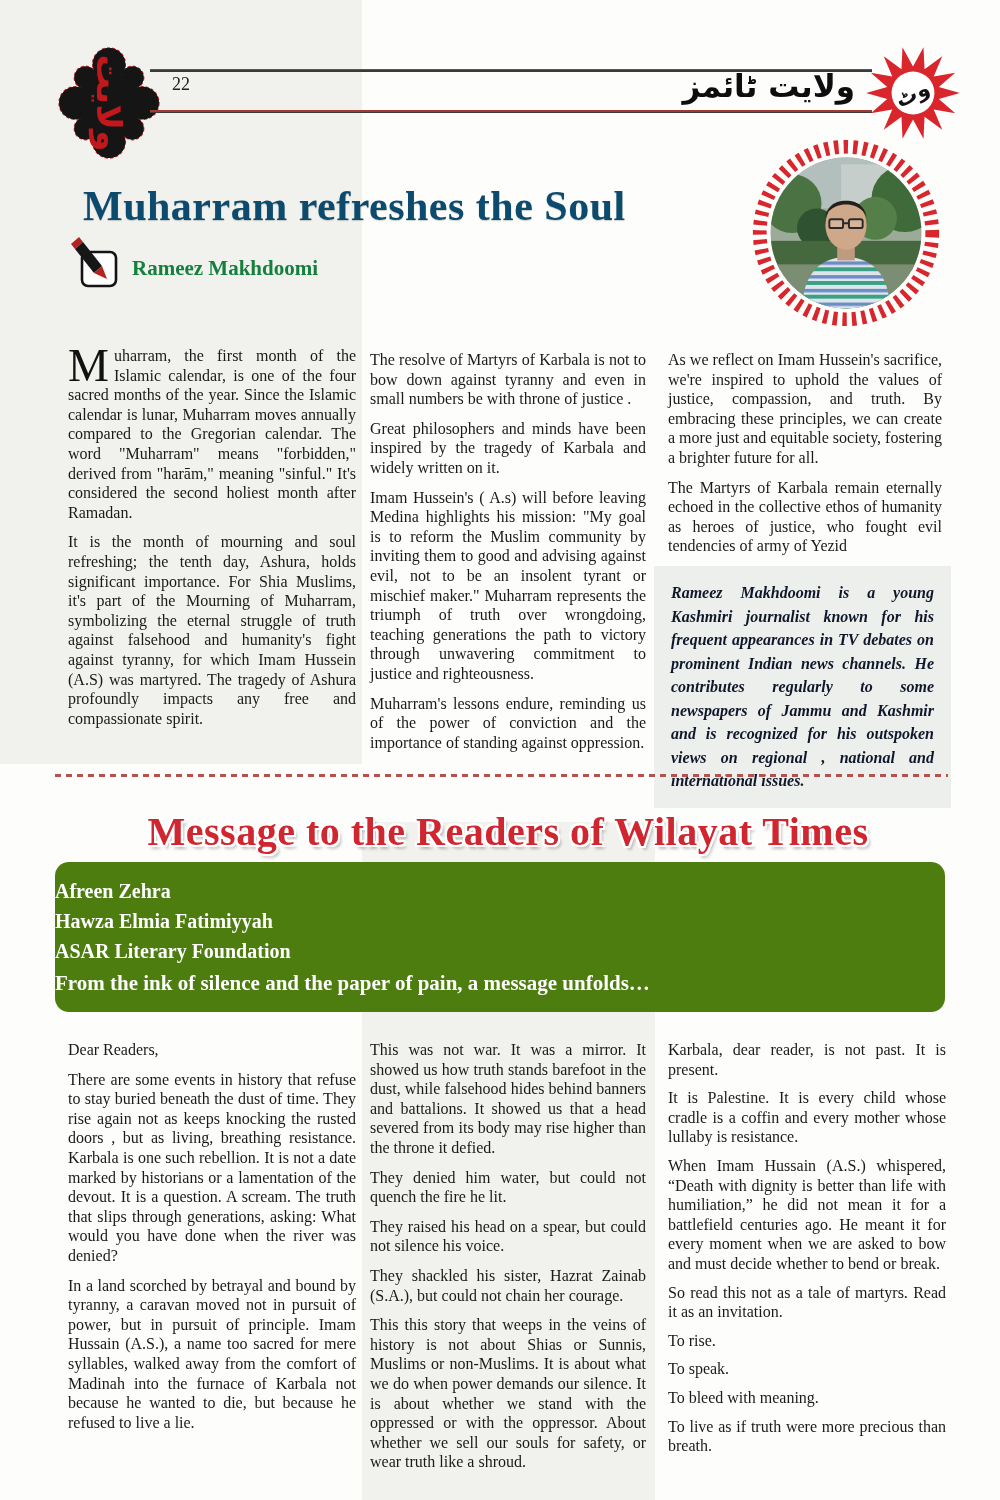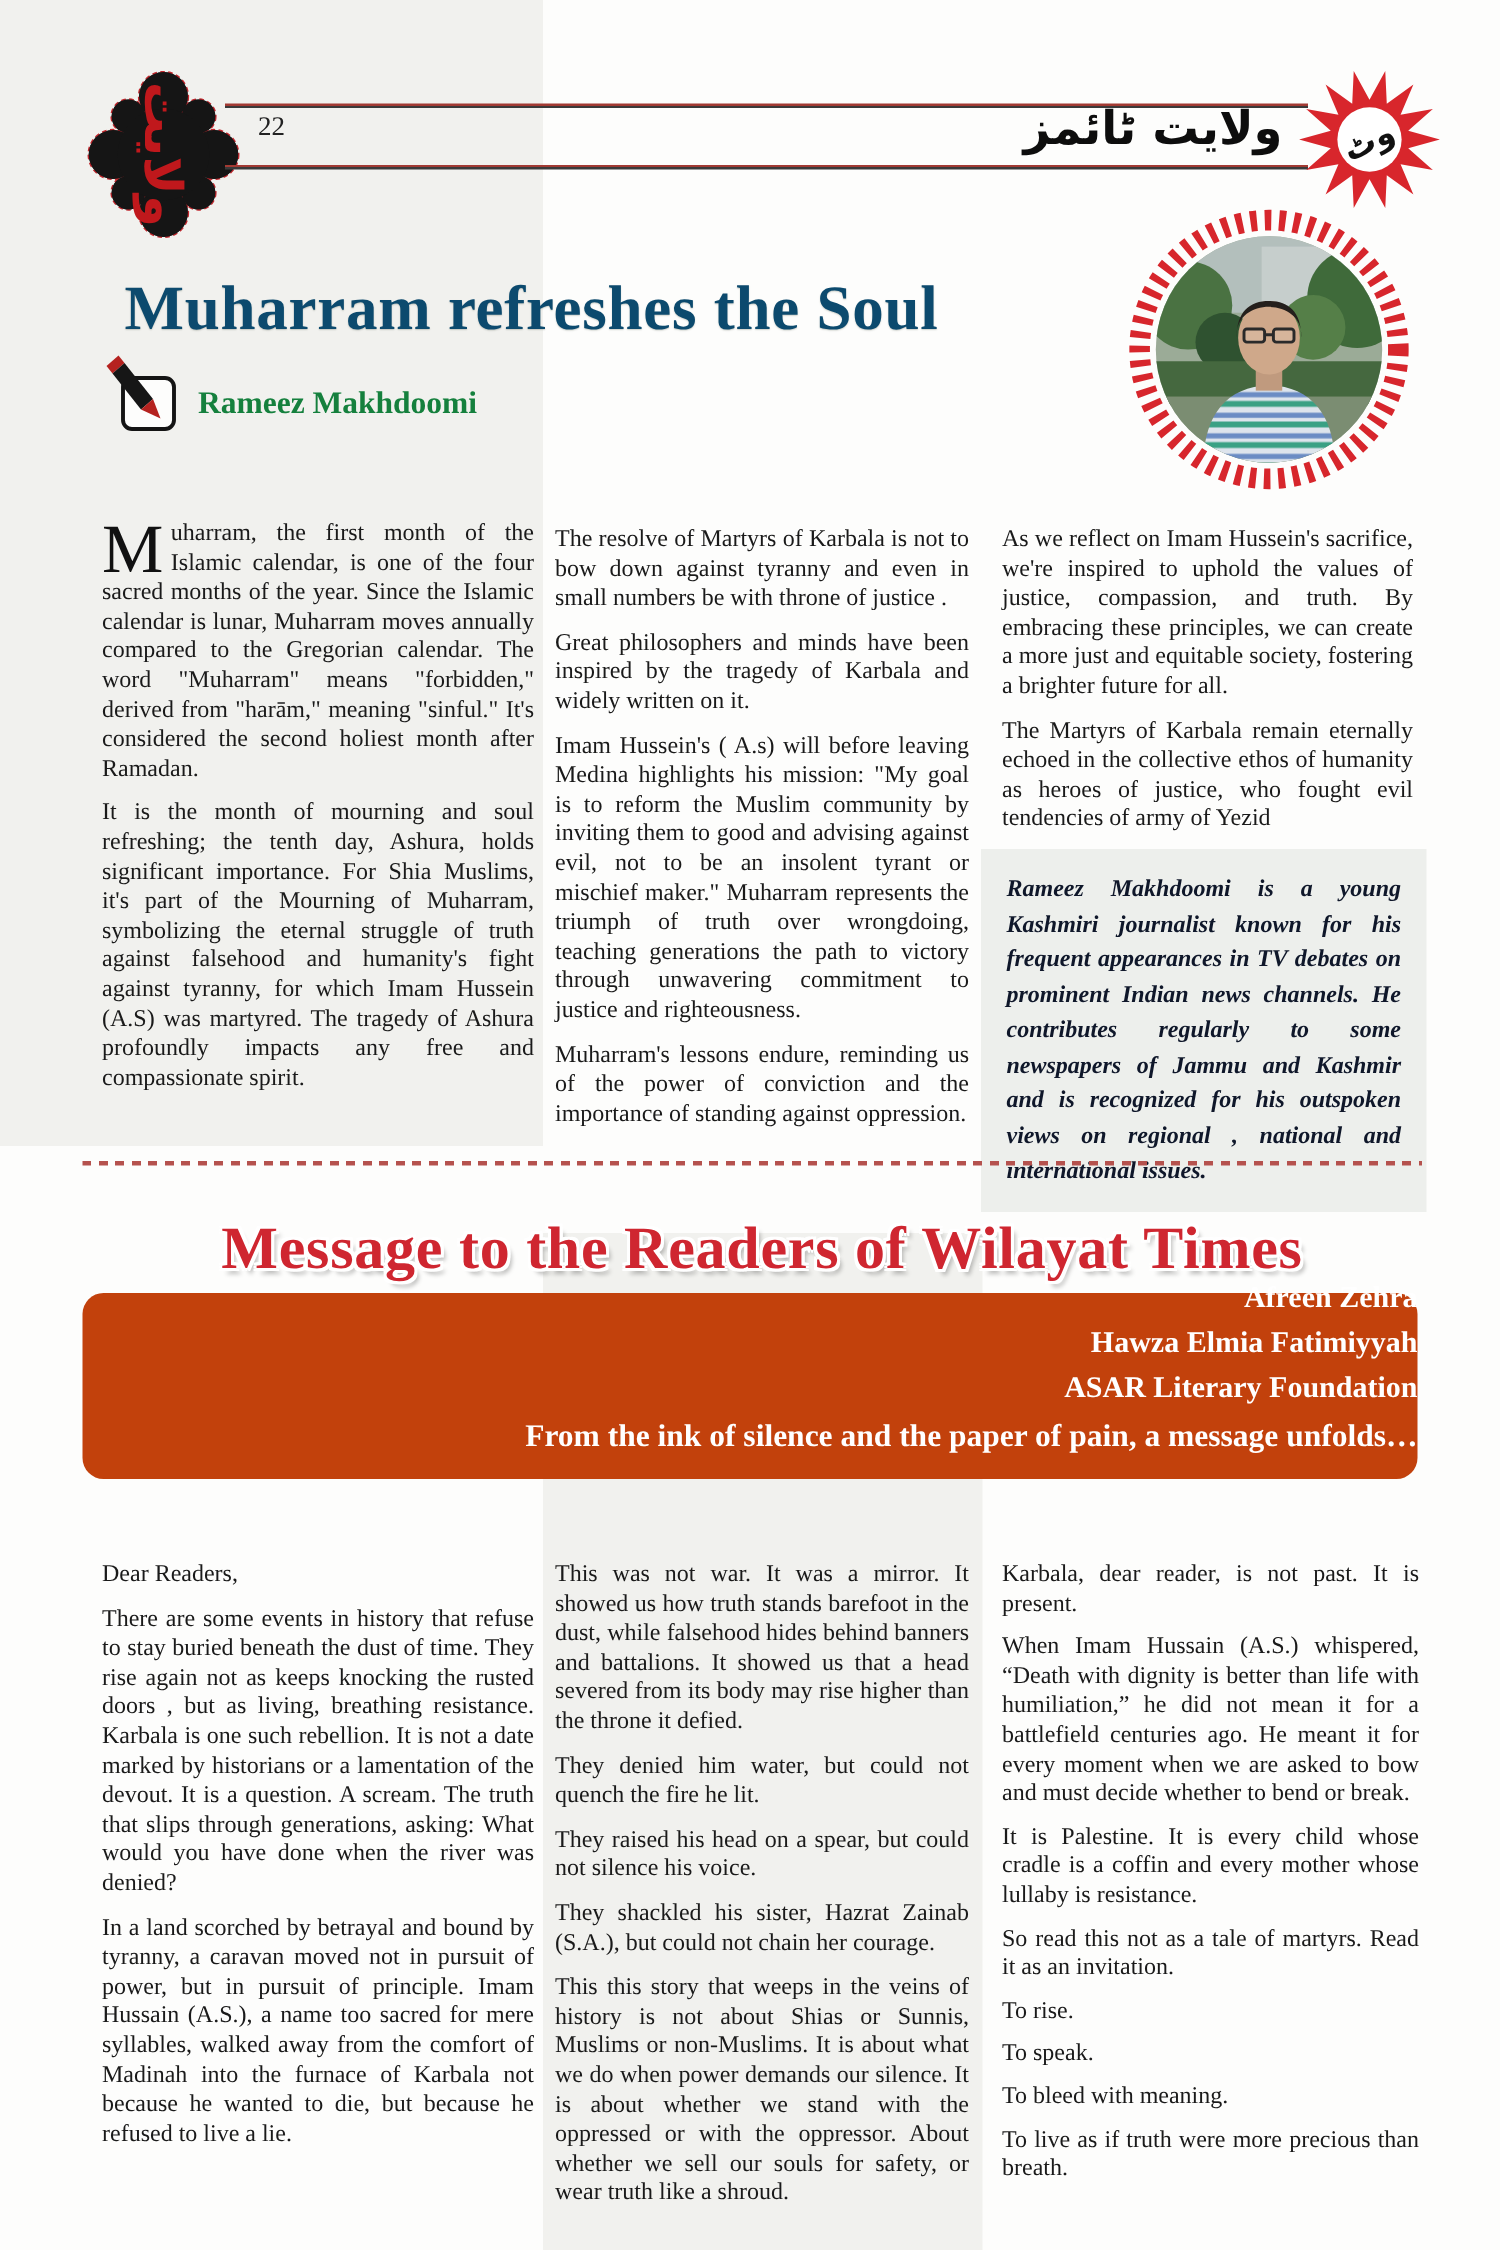--- a/index.html
+++ b/index.html
@@ -43,22 +43,22 @@
 
   
   #dashed-separator{position:absolute;left:55px;top:774px;width:893px;height:3px;
      background:repeating-linear-gradient(90deg,#b5524e 0 6px,transparent 6px 11px);}
 
   
   #message-headline{position:absolute;left:8px;top:808px;width:1000px;text-align:center;z-index:4;
      font-size:40px;font-weight:bold;color:#cf2630;letter-spacing:.5px;
      text-shadow:-2px -2px 0 #fff,2px -2px 0 #fff,-2px 2px 0 #fff,2px 2px 0 #fff,
                  0 -2px 0 #fff,0 2px 0 #fff,-2px 0 0 #fff,2px 0 0 #fff,3px 4px 3px rgba(0,0,0,.25);}
-  #red-banner{position:absolute;left:55px;top:862px;width:890px;height:124px;z-index:2;
-     background:#c2410c;border-radius:14px;display:flex;flex-direction:column;align-items:flex-end;
+  #red-banner{position:absolute;left:55px;top:862px;width:890px;height:150px;z-index:2;
+     background:#4d7c0f;border-radius:14px;display:flex;flex-direction:column;align-items:flex-start;
      justify-content:flex-end;padding-bottom:12px;box-sizing:border-box;}
   .banner-line{color:#ffffff;font-weight:bold;font-size:20px;line-height:30px;text-align:center;}
   .banner-tagline{font-size:21px;line-height:34px;}
 
   
   #b-col1{left:68px;top:1040px;width:288px;}
   #b-col2{left:370px;top:1040px;width:276px;}
   #b-col3{left:668px;top:1040px;width:278px;}
   .salutation{margin:0 0 8px;}
   #b-col3 p{margin:0 0 9px;}
@@ -186,22 +186,22 @@
   </div>
   <div id="b-col2" class="col">
     <p>This was not war. It was a mirror. It showed us how truth stands barefoot in the dust, while falsehood hides behind banners and battalions. It showed us that a head severed from its body may rise higher than the throne it defied.</p>
     <p>They denied him water, but could not quench the fire he lit.</p>
     <p>They raised his head on a spear, but could not silence his voice.</p>
     <p>They shackled his sister, Hazrat Zainab (S.A.), but could not chain her courage.</p>
     <p>This  this story that weeps in the veins of history is not about Shias or Sunnis, Muslims or non-Muslims. It is about what we do when power demands our silence. It is about whether we stand with the oppressed or with the oppressor. About whether we sell our souls for safety, or wear truth like a shroud.</p>
   </div>
   <div id="b-col3" class="col">
     <p>Karbala, dear reader, is not past. It is present.</p>
+    <p>It is Palestine. It is every child whose cradle is a coffin and every mother whose lullaby is resistance.</p>
     <p>When Imam Hussain (A.S.) whispered, “Death with dignity is better than life with humiliation,” he did not mean it for a battlefield centuries ago. He meant it for every moment when we are asked to bow and must decide whether to bend or break.</p>
-    <p>It is Palestine. It is every child whose cradle is a coffin and every mother whose lullaby is resistance.</p>
     <p>So read this not as a tale of martyrs. Read it as an invitation.</p>
     <p>To rise.</p>
     <p>To speak.</p>
     <p>To bleed with meaning.</p>
     <p>To live as if truth were more precious than breath.</p>
   </div>
 
 </div>
 
 </body></html>

